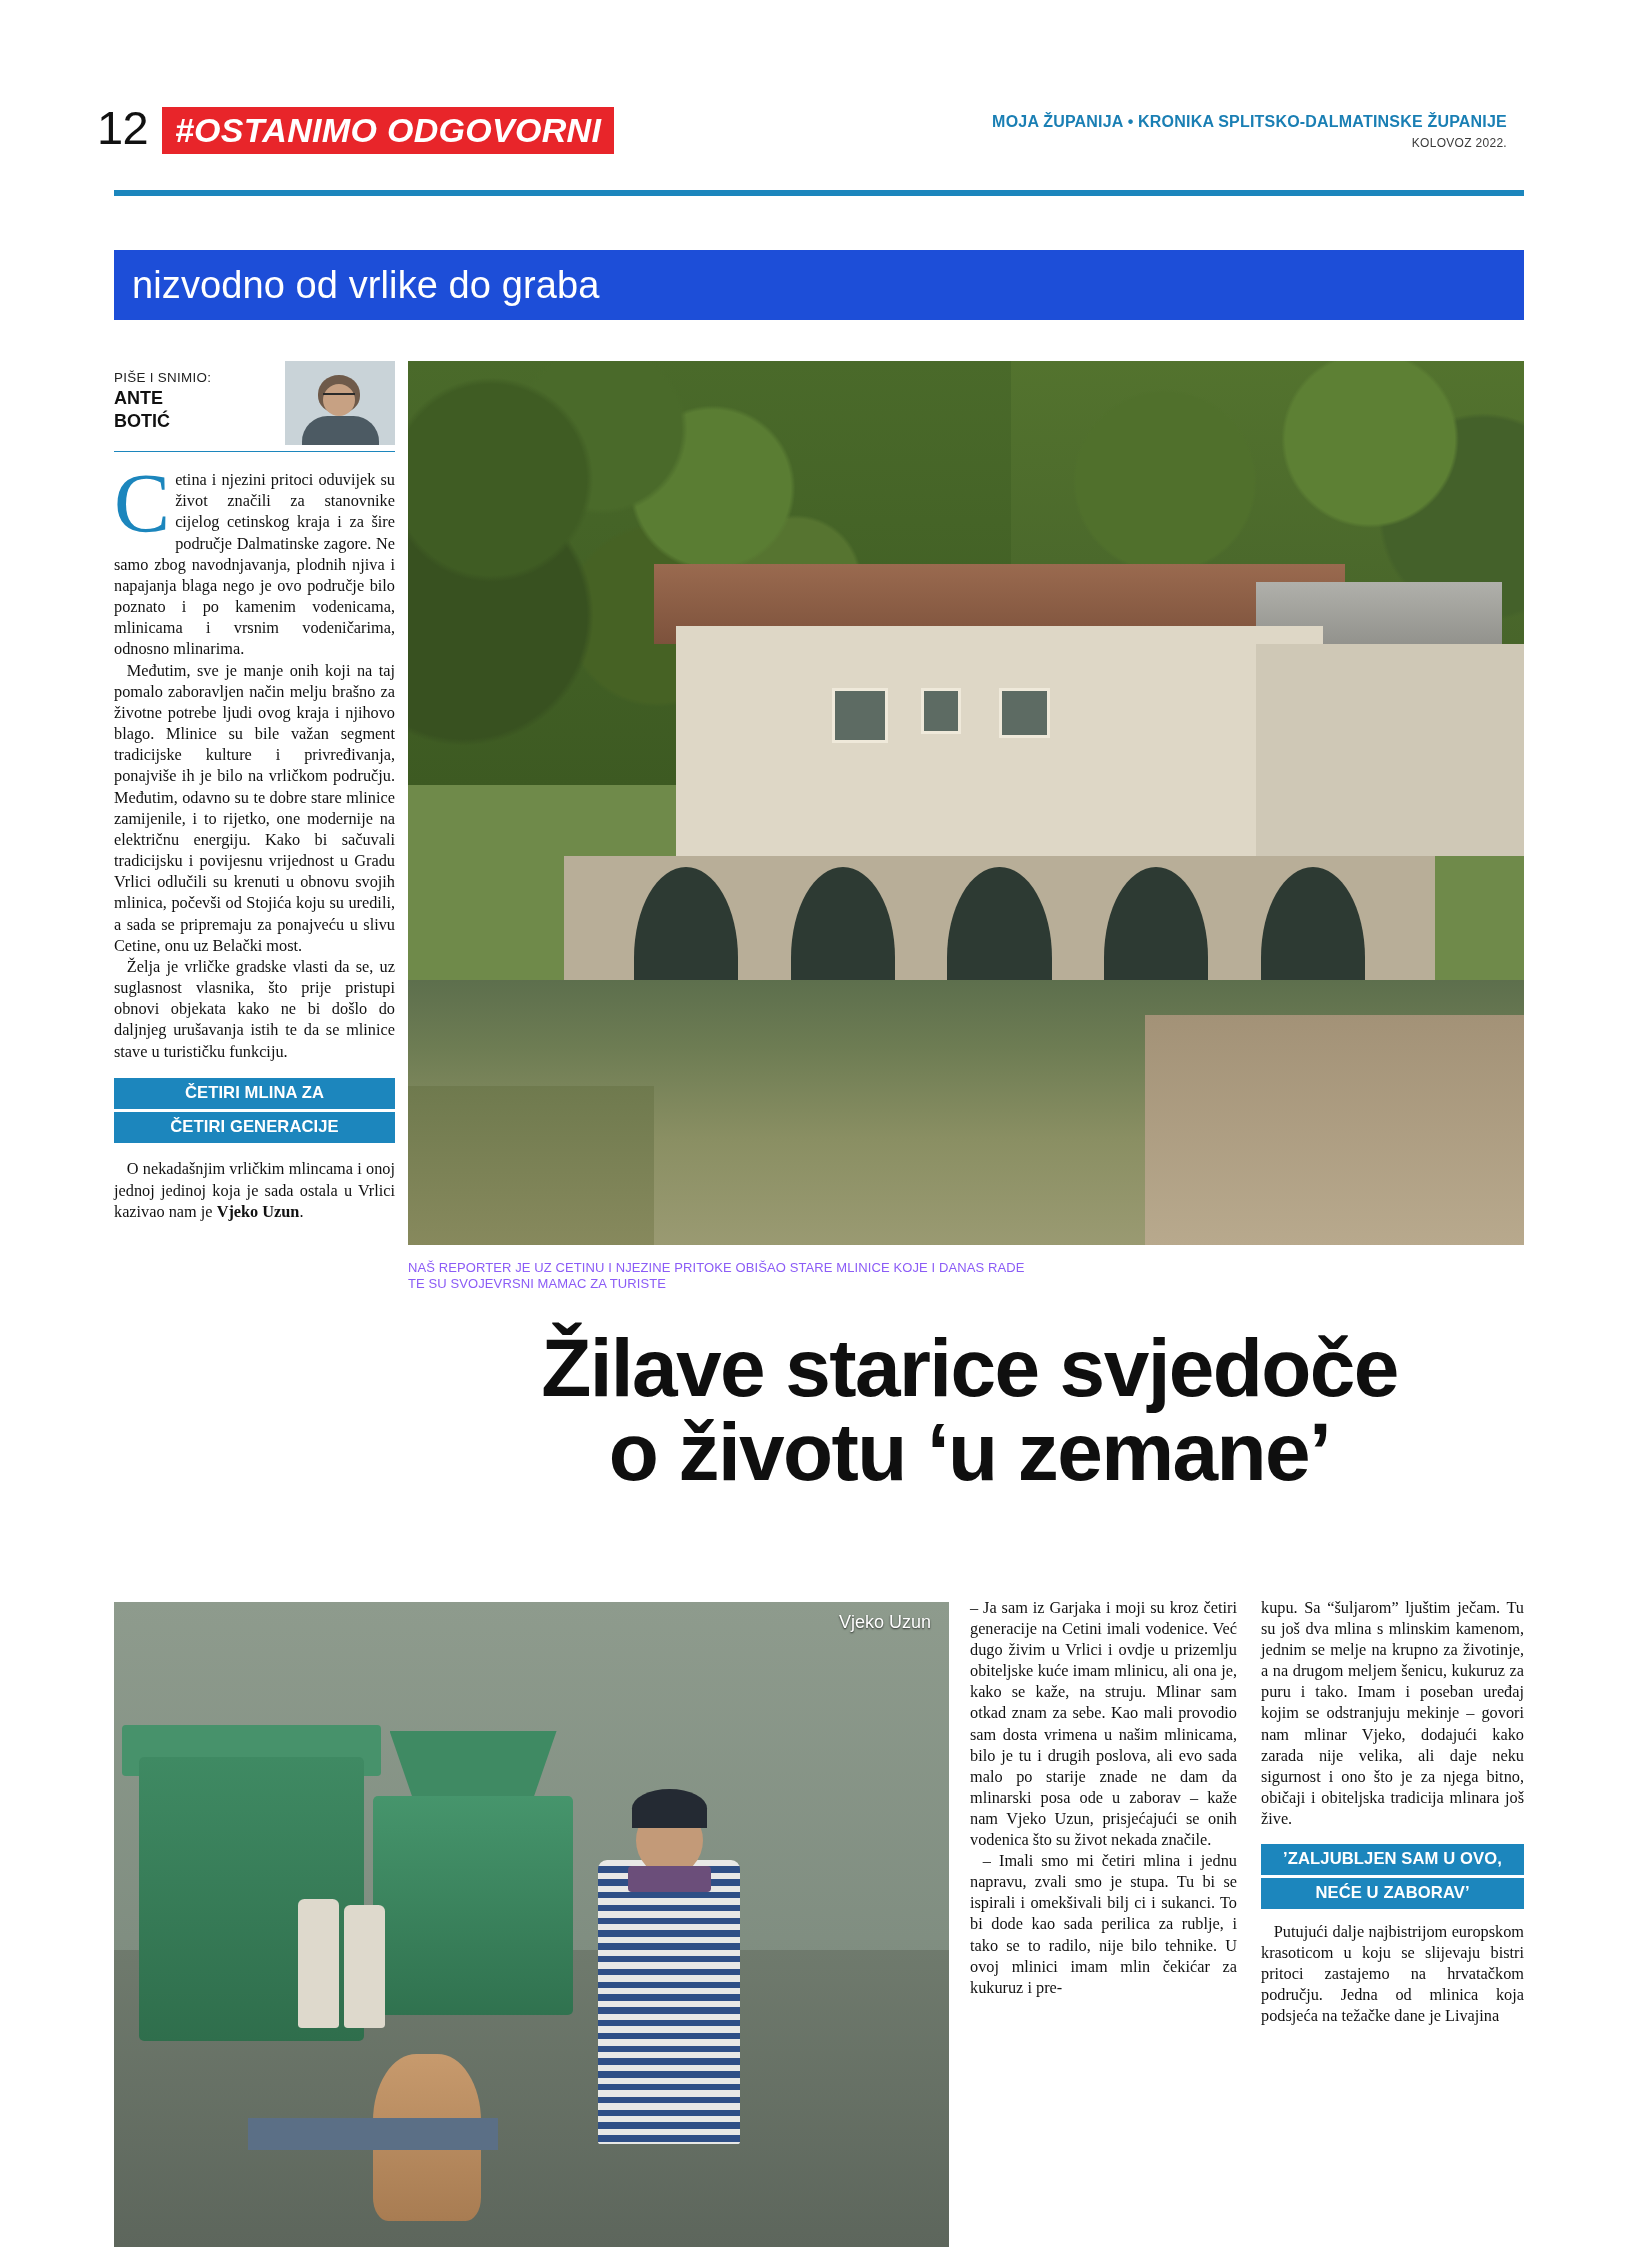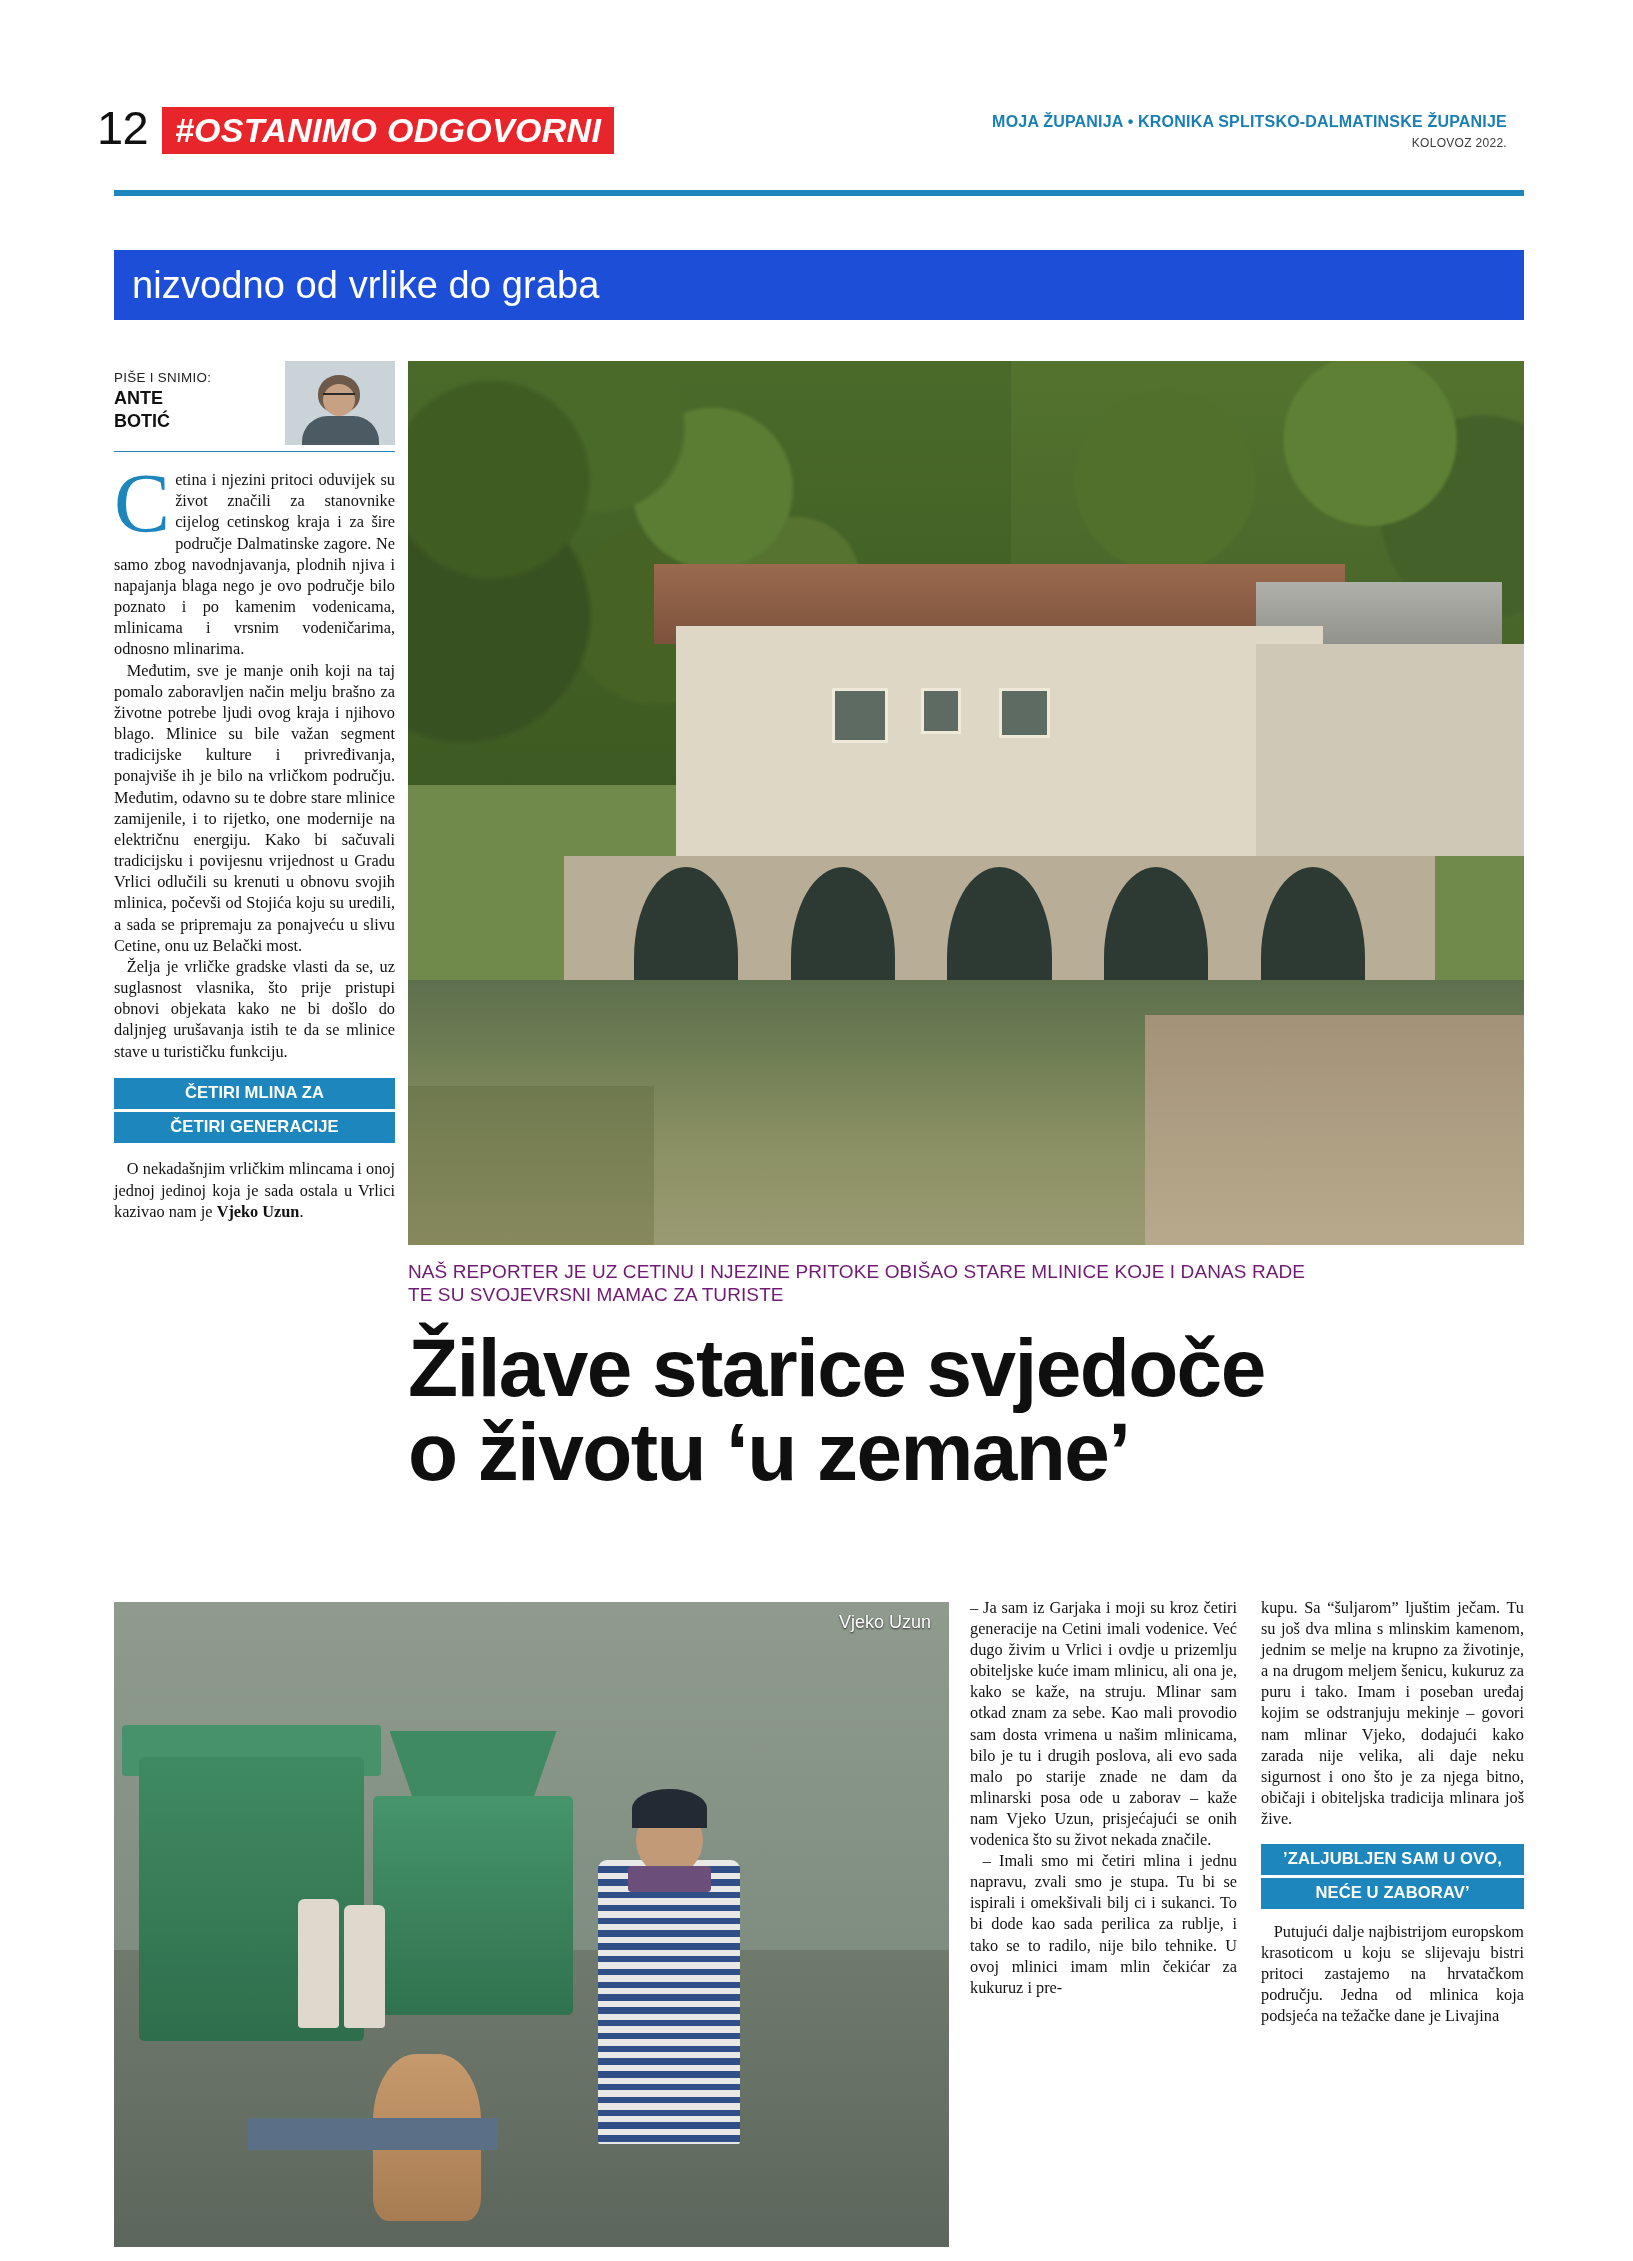--- a/index.html
+++ b/index.html
@@ -267,35 +267,36 @@
     position:absolute; left:0; bottom:0; width:22%; height:18%;
     background:linear-gradient(180deg,#6f7a4e,#87895d);
   }
 
   
   .photo-caption{
     position:absolute;
     left:408px; top:1260px;
     width:1116px;
     font-family:"Liberation Sans", sans-serif;
-    font-size:19px;
+    font-size:13px;
     line-height:1.22;
-    color:#701a75;
+    color:#8b5cf6;
     letter-spacing:0.1px;
   }
   .headline{
     position:absolute;
     left:408px; top:1326px;
     width:1123px;
     font-family:"Liberation Sans", sans-serif;
     font-weight:bold;
     font-size:82px;
     line-height:1.03;
     color:#0f0f0f;
     letter-spacing:-1.6px;
+    text-align:center;
   }
 
   
   .lower-photo{
     position:absolute;
     left:114px; top:1602px;
     width:835px; height:645px;
     overflow:hidden;
     background:#7b8c7a;
   }

